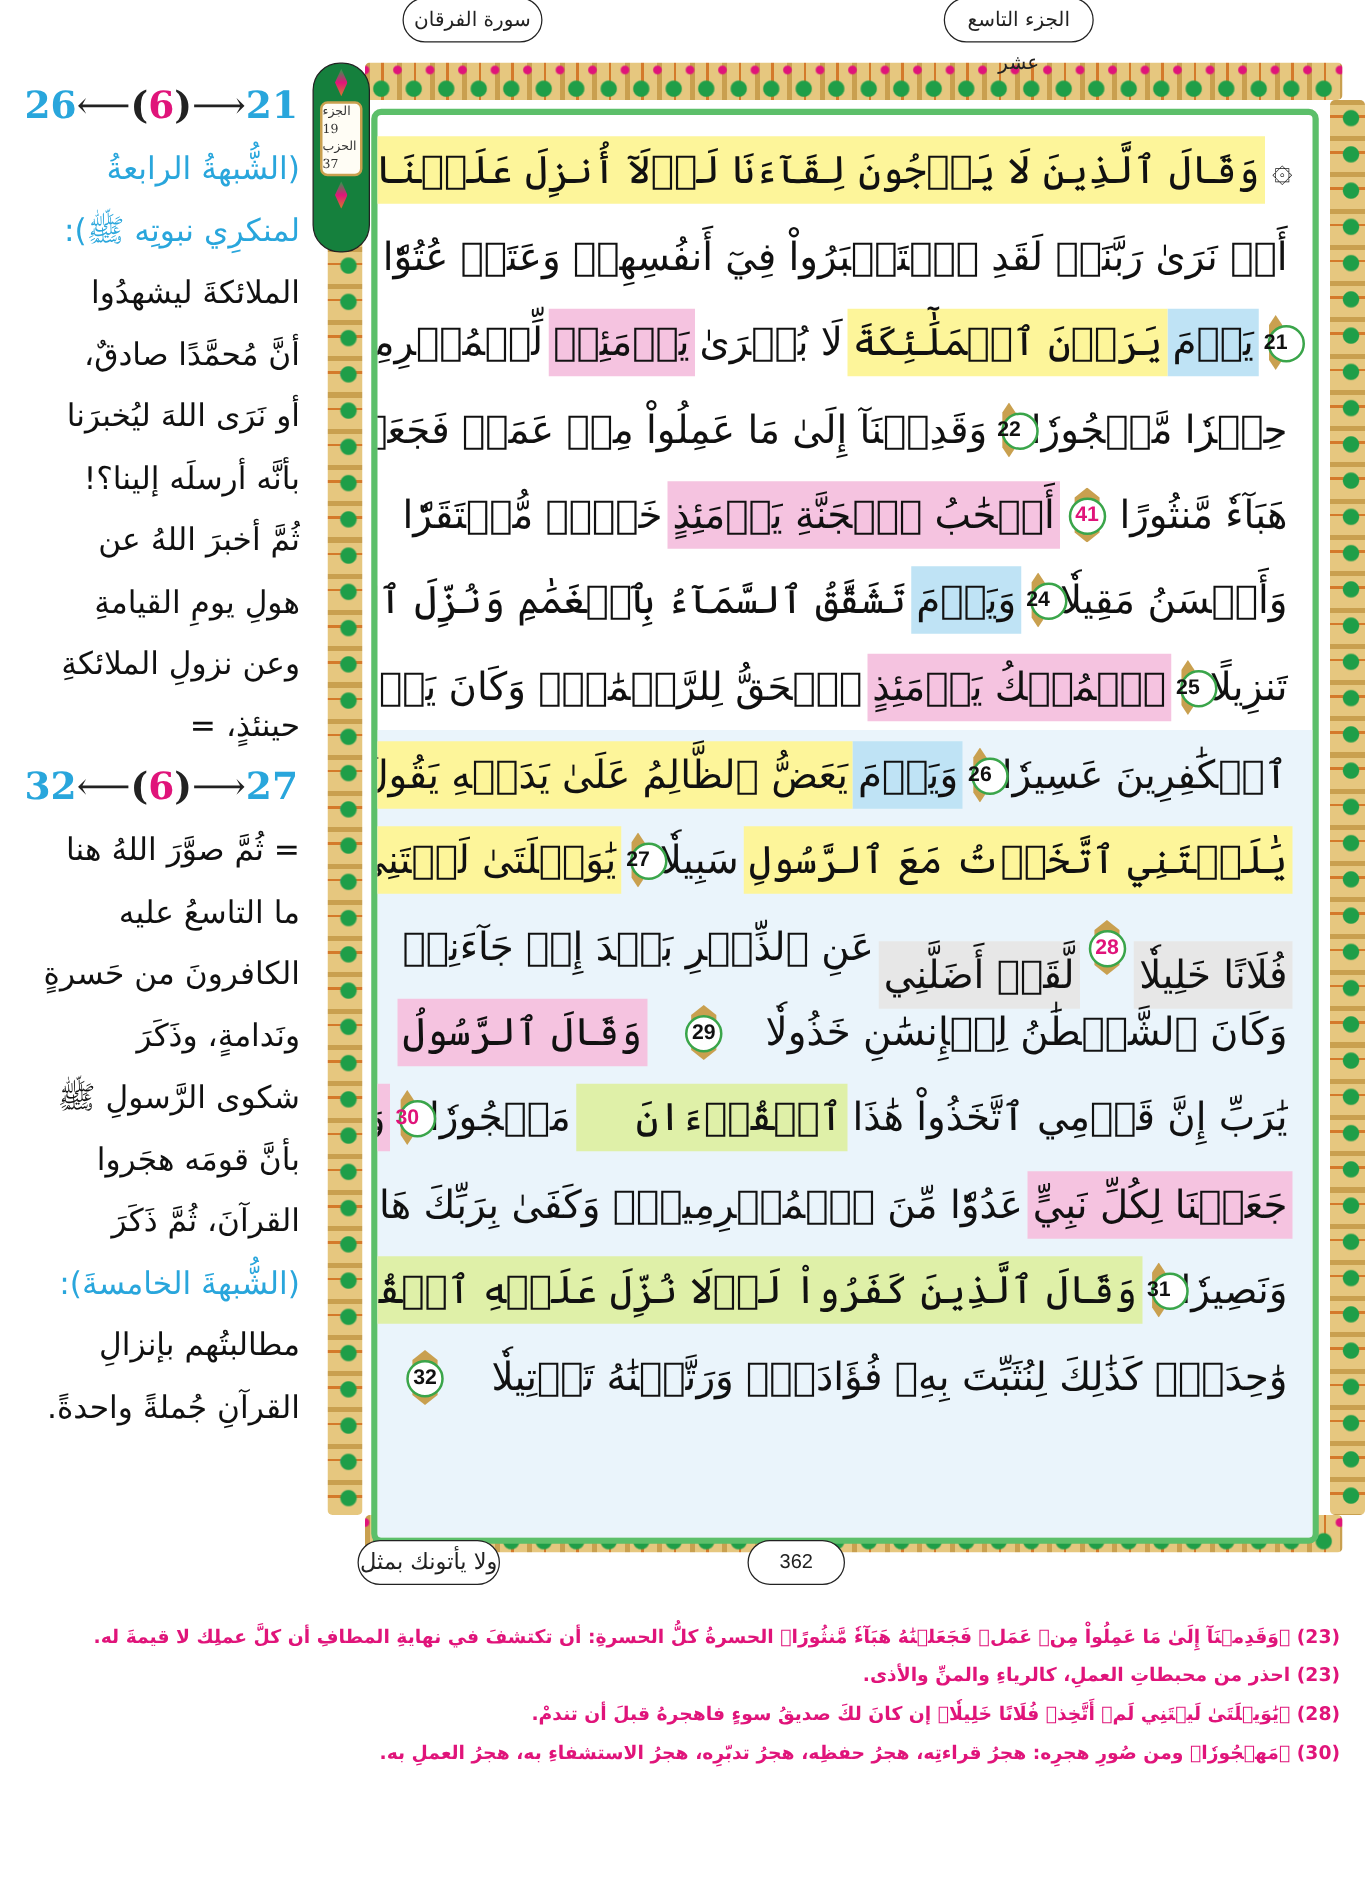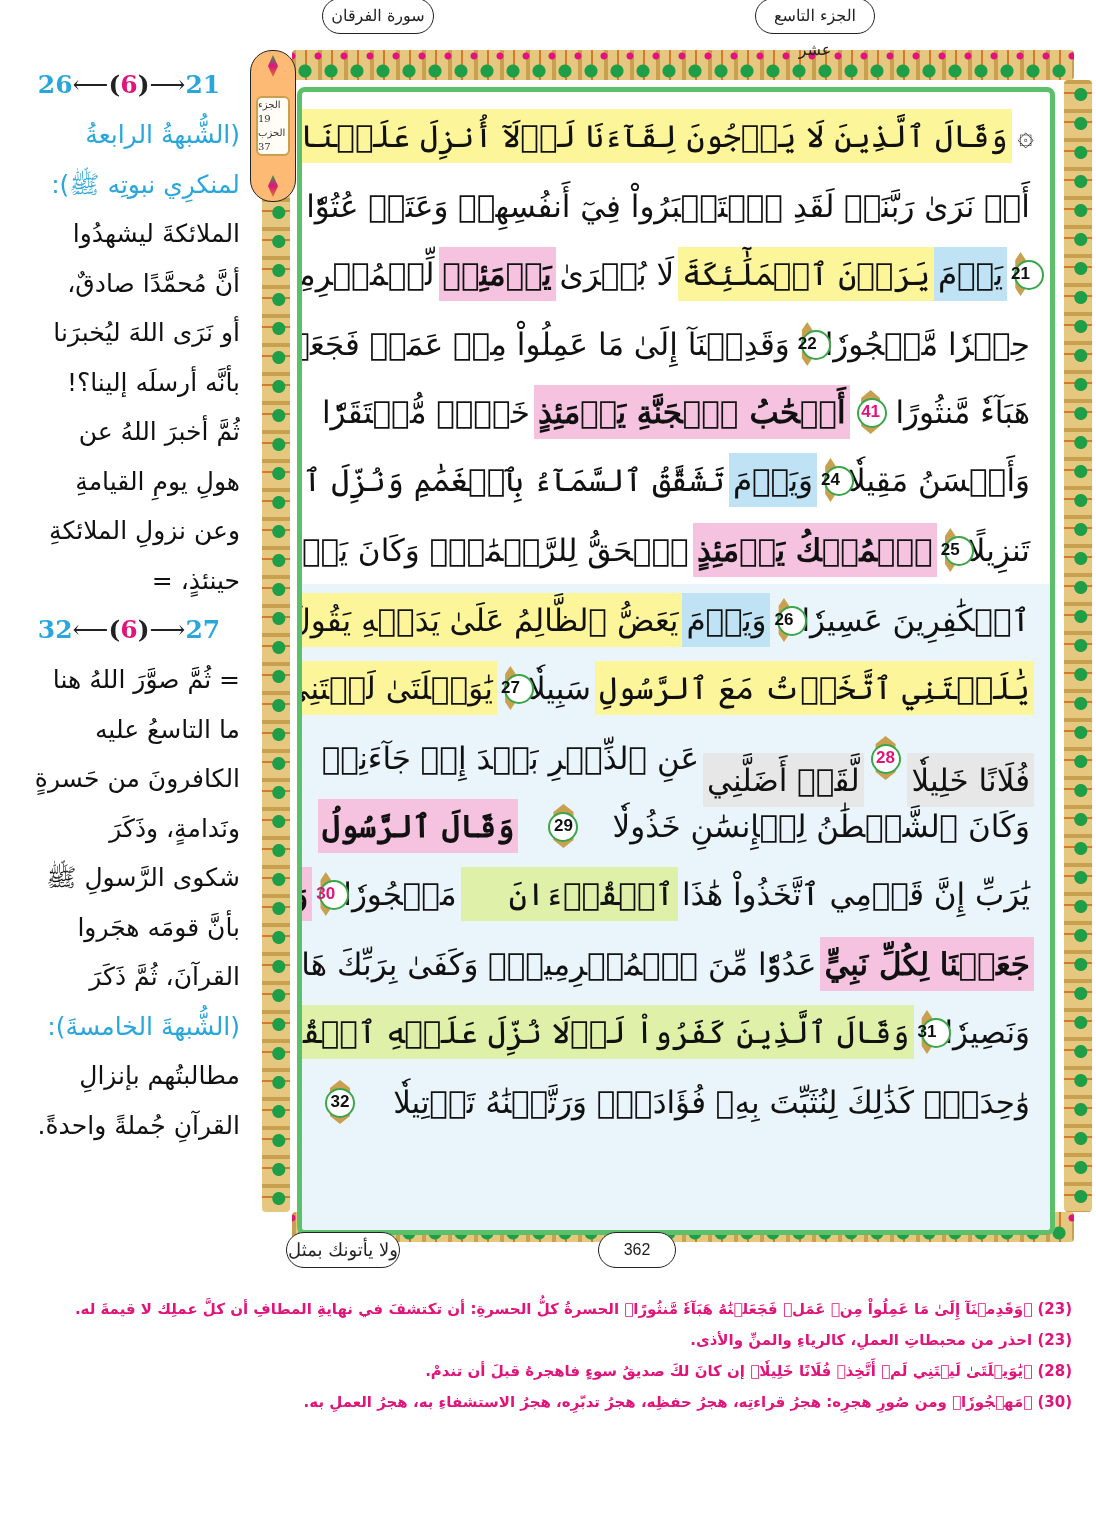--- a/index.html
+++ b/index.html
@@ -8,21 +8,21 @@
     font-family: "DejaVu Sans", sans-serif; color: #111;
   }
   
   .side {
     position: absolute; left: 18px; top: 60px; width: 222px;
     direction: rtl; text-align: right;
     font-family: "DejaVu Sans", sans-serif; font-size: 25px; line-height: 49.5px;
   }
   .range {
     direction: ltr; text-align: center; font-family: "DejaVu Serif", serif;
-    font-weight: bold; font-size: 25px; height: 50px; line-height: 50px;
+    font-weight: bold; font-size: 30px; height: 50px; line-height: 50px;
   }
   .range .n { color: #29a6dc; }
   .range .mid { color: #e0147a; }
   .range .par { color: #222; }
   .range .arr { color: #222; font-weight: normal; }
   .side .line { height: 49.5px; white-space: nowrap; overflow: hidden; }
   .side .blue { color: #29a6dc; }
   .side .black { color: #111; }
 
   
@@ -56,22 +56,22 @@
     font-family: "DejaVu Serif", serif; font-size: 16px; color: #222; direction: rtl;
   }
   .pill-juz { left: 755px; top: -2px; width: 118px; }
   .pill-surah { left: 322px; top: -2px; width: 110px; }
   .pill-page { left: 342px; top: 1232px; width: 92px; font-family: "Liberation Sans", sans-serif; font-size: 16px; line-height: 34px; direction: ltr; }
   .pill-catch { left: 286px; top: 1232px; width: 112px; font-size: 18px; }
   .pill-page { left: 598px; width: 76px; }
 
   .hizb-badge {
     position: absolute; left: 250px; top: 50px; width: 44px; height: 150px;
-    border: 1.5px solid #222; border-radius: 22px; background: #fdba74;
-    display: flex; flex-direction: column; align-items: center; justify-content: space-between;
+    border: 1.5px solid #222; border-radius: 22px; background: #15803d;
+    display: flex; flex-direction: column; align-items: center; justify-content: flex-start;
   }
   .hizb-inner {
     width: 30px; height: 56px; border: 2px solid #c9a04f; border-radius: 6px;
     background: #fffdf5; display: flex; flex-direction: column; align-items: center; justify-content: center;
     font-family: "DejaVu Serif", serif; font-size: 10px; line-height: 14px; color: #333;
   }
   .hizb-deco { width: 10px; height: 22px; background: linear-gradient(#2a9d4b, #e0147a, #d47a2a); clip-path: polygon(50% 0, 100% 50%, 50% 100%, 0 50%); margin: 4px 0; }
 
   
   .panel {
@@ -82,21 +82,21 @@
   .panel-blue {
     position: absolute; left: 0; right: 0; top: 492px; bottom: 0; background: #eaf4fb;
   }
   .qline {
     position: absolute; left: 16px; right: 16px; height: 60px;
     direction: rtl; display: flex; align-items: center; justify-content: space-between;
     font-family: "DejaVu Serif", serif; font-size: 31px; white-space: nowrap;
   }
   .seg { padding: 0 4px; line-height: 54px; height: 54px; display: inline-block; }
   .hl-yellow { background: #fdf59a; }
-  .hl-pink { background: #f5c3e0; font-weight: bold; }
+  .hl-pink { background: #f5c3e0; }
   .hl-blue { background: #bfe3f5; }
   .hl-gray { background: #e7e7e7; margin-top: 44px; }
   .hl-green { background: #dff0a8; padding-left: 48px; }
   .ayah {
     display: inline-flex; align-items: center; justify-content: center;
     width: 36px; height: 44px; margin: 0 4px; position: relative;
     font-family: "Liberation Sans", sans-serif; font-size: 17px; font-weight: bold; color: #111;
     direction: ltr;
   }
   .ayah::before {

